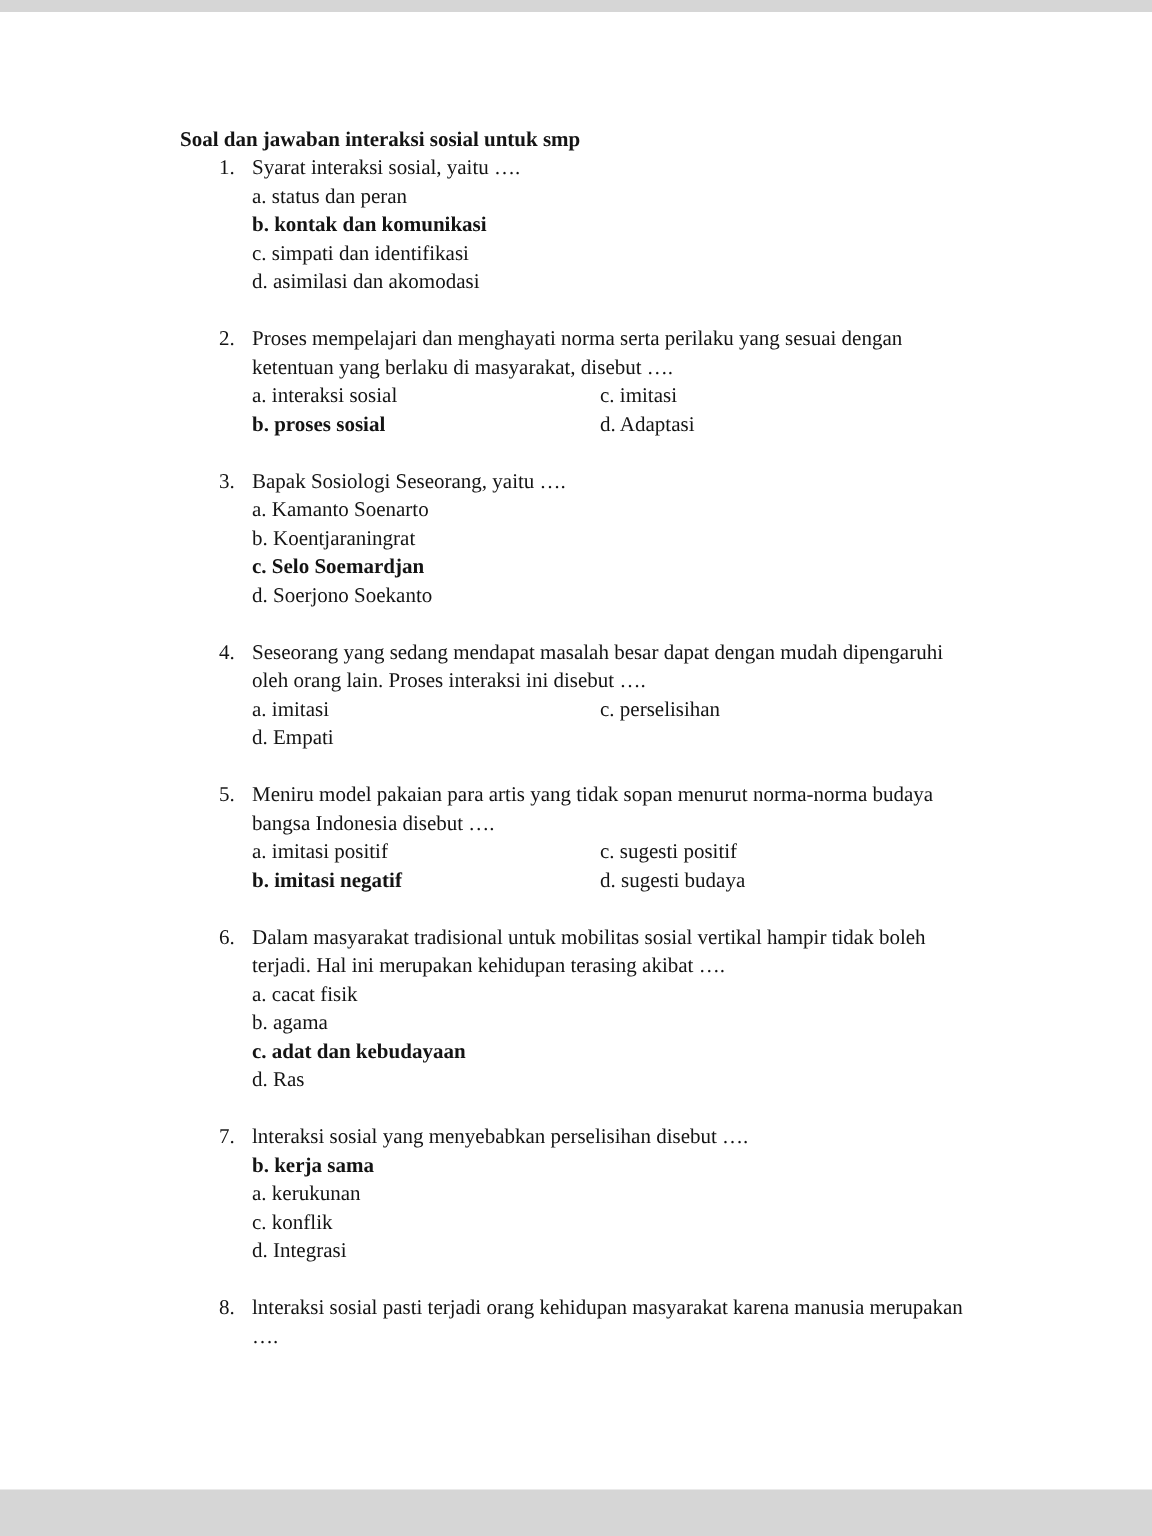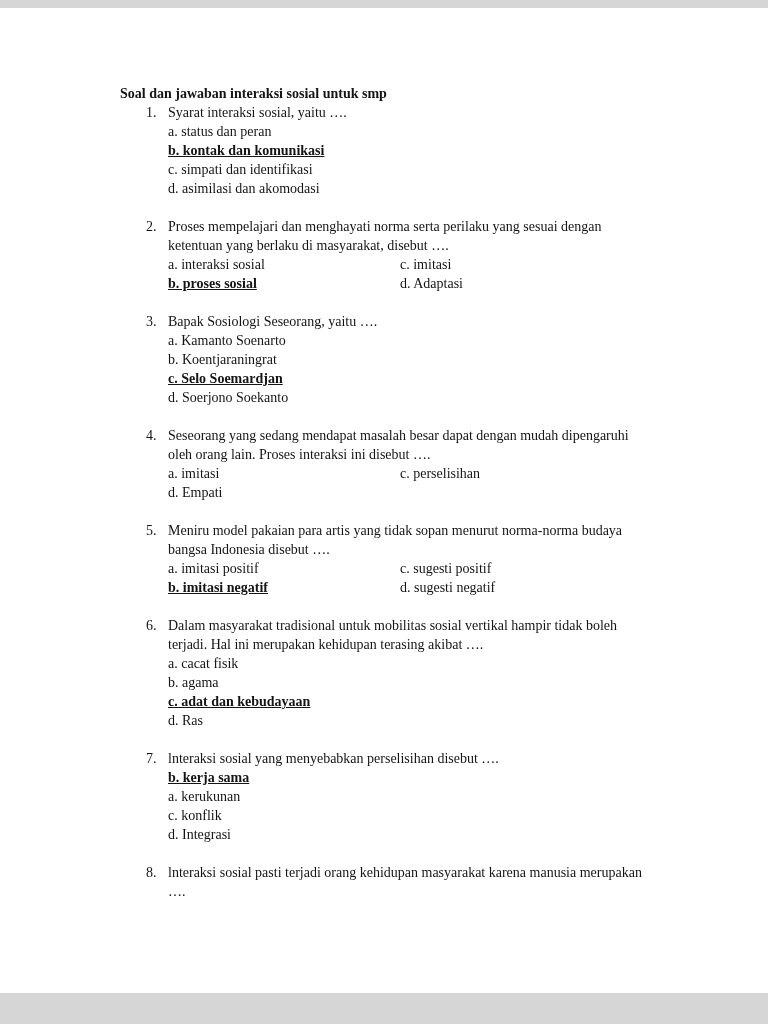--- a/index.html
+++ b/index.html
@@ -45,21 +45,21 @@
     flex-shrink: 0;
   }
   .q-body { flex: 1; min-width: 0; }
   .q-text { white-space: pre-line; }
   .option-row { display: flex; }
   .option-cell { white-space: pre-line; }
   .option-row.two-col .option-cell:first-child {
     width: 232px;
     flex-shrink: 0;
   }
-  .bold { font-weight: bold; text-decoration: underline; }
+  .bold { font-weight: bold; }
 </style>
 </head>
 <body>
 
 <div class="edge top"></div>
 
 <div class="content">
   <div class="title">Soal dan jawaban interaksi sosial untuk smp</div>
   <div class="questions">
       <div class="question">
@@ -131,21 +131,21 @@
         <div class="q-number">5.</div>
         <div class="q-body">
           <div class="q-text">Meniru model pakaian para artis yang tidak sopan menurut norma-norma budaya
 bangsa Indonesia disebut ….</div>
           <div class="option-row two-col">
             <div class="option-cell">a. imitasi positif</div>
             <div class="option-cell">c. sugesti positif</div>
           </div>
           <div class="option-row two-col">
             <div class="option-cell bold">b. imitasi negatif</div>
-            <div class="option-cell">d. sugesti negatif</div>
+            <div class="option-cell">d. sugesti budaya</div>
           </div>
         </div>
       </div>
       <div class="question">
         <div class="q-number">6.</div>
         <div class="q-body">
           <div class="q-text">Dalam masyarakat tradisional untuk mobilitas sosial vertikal hampir tidak boleh
 terjadi. Hal ini merupakan kehidupan terasing akibat ….</div>
           <div class="option-row">
             <div class="option-cell">a. cacat fisik</div>

